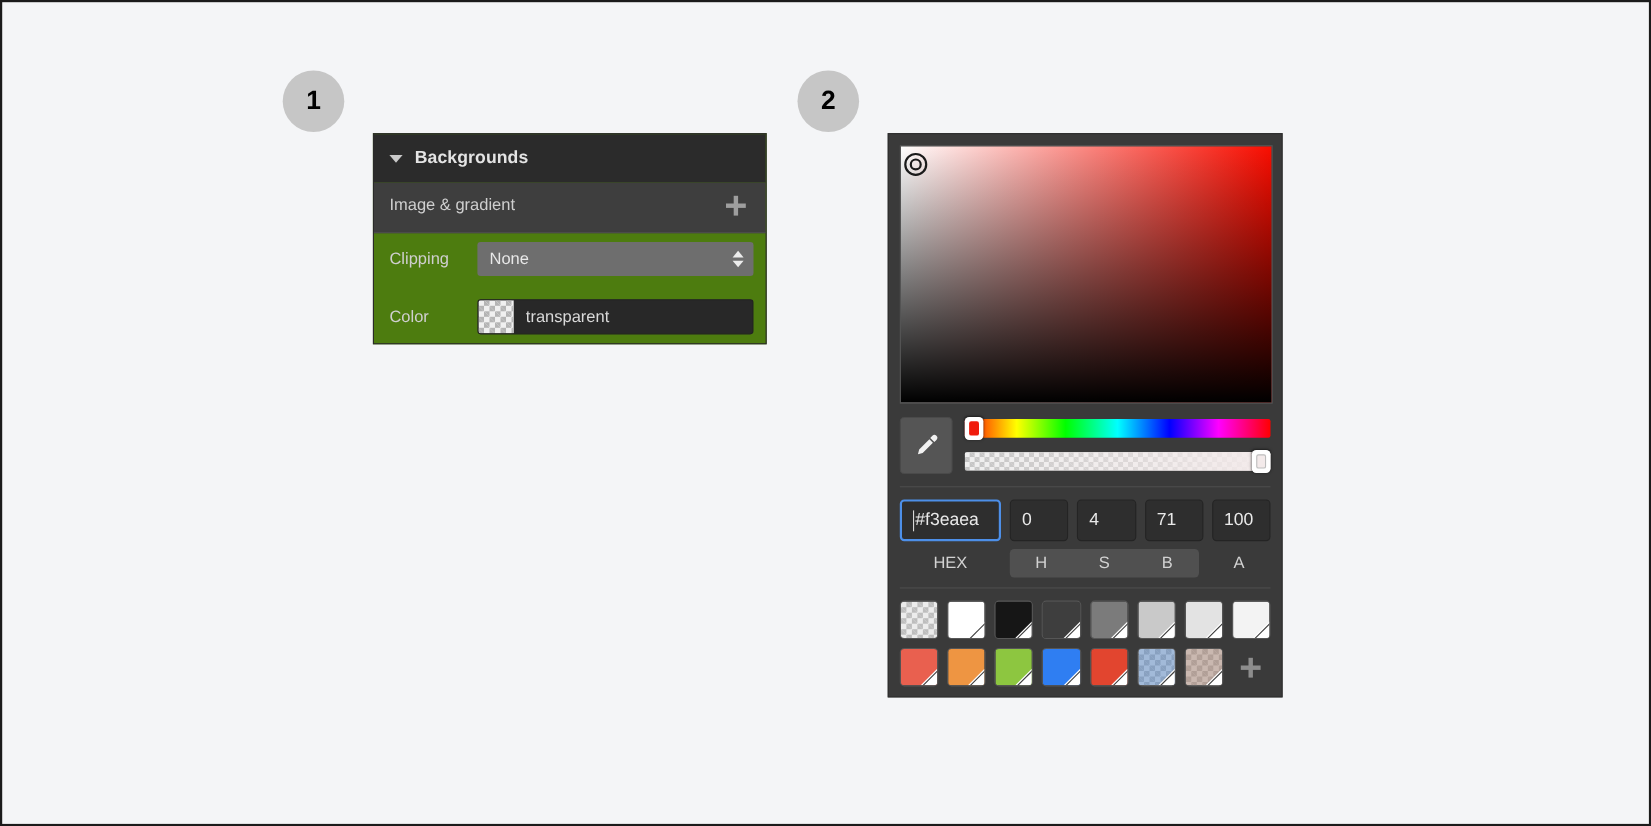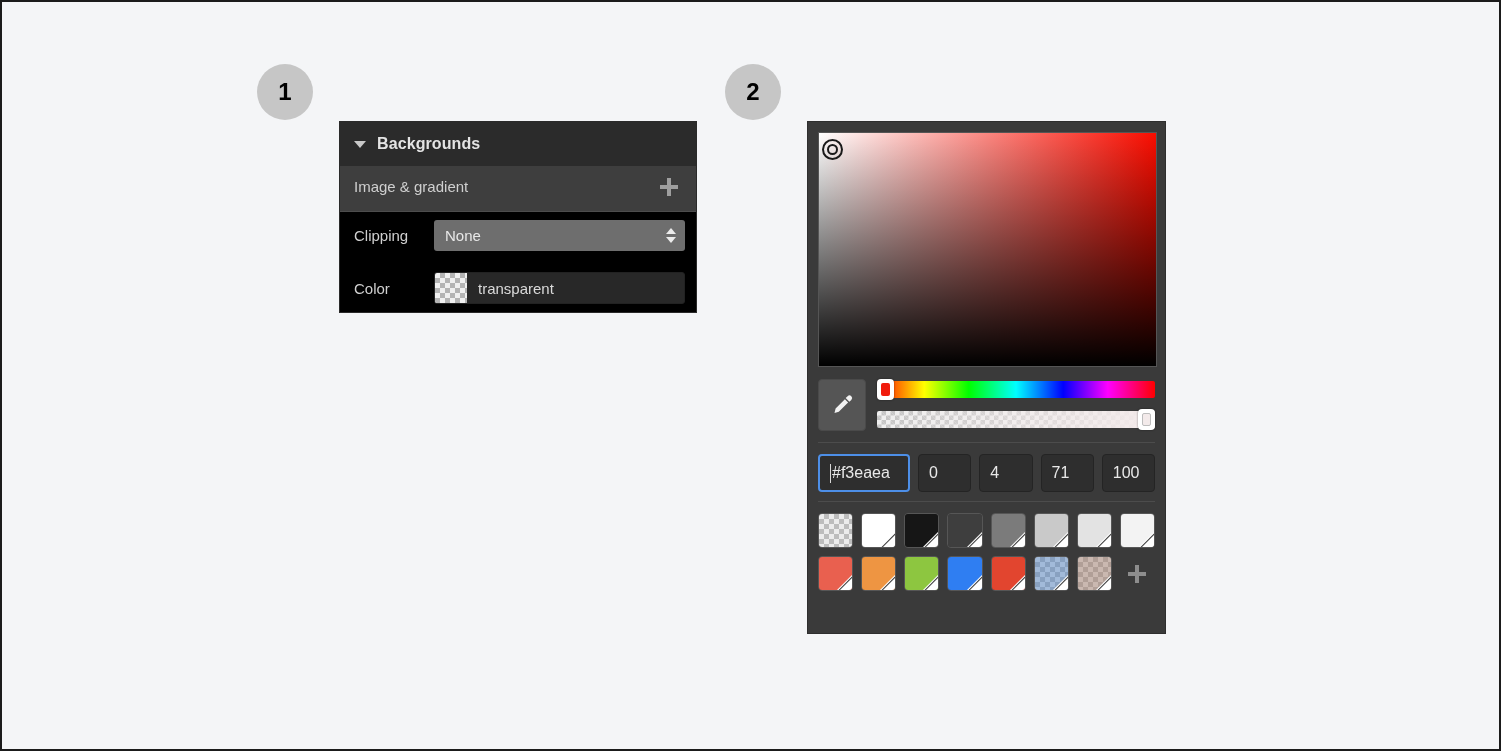--- a/index.html
+++ b/index.html
@@ -37,21 +37,21 @@
   }
   #badge-1 { left: 255px; top: 62px; }
   #badge-2 { left: 723px; top: 62px; }
 
   
   #backgrounds-panel {
     position: absolute;
     left: 337px;
     top: 119px;
     width: 358px;
-    background: #000000;
+    background: #4d7c0f;
     border: 1px solid #2a2a2a;
     box-sizing: border-box;
     font-size: 15px;
     color: #d6d6d6;
   }
   .panel-header {
     background: #2b2b2b;
     height: 44px;
     display: flex;
     align-items: center;
@@ -486,20 +486,29 @@
       <span>4</span>
     </div>
     <div class="val-input num-input">
       <span>71</span>
     </div>
     <div class="val-input num-input">
       <span>100</span>
     </div>
   </div>
 
+  <div class="label-row">
+    <span class="lbl" id="lbl-hex">HEX</span>
+    <span id="hsb-group">
+      <span class="lbl">H</span>
+      <span class="lbl">S</span>
+      <span class="lbl">B</span>
+    </span>
+    <span class="lbl" id="lbl-a">A</span>
+  </div>
 
   <div class="swatch-divider"></div>
 
   <div class="swatch-grid" id="swatch-grid">
       <div class="swatch">
         <span class="checker"></span>
       </div>
       <div class="swatch">
         <span class="fill" style="background: rgb(255, 255, 255);"></span>
         <span class="corner"></span>

